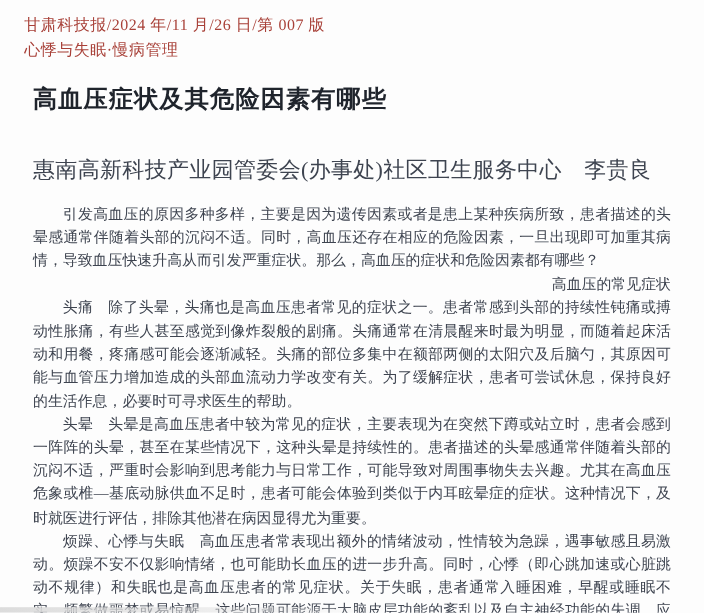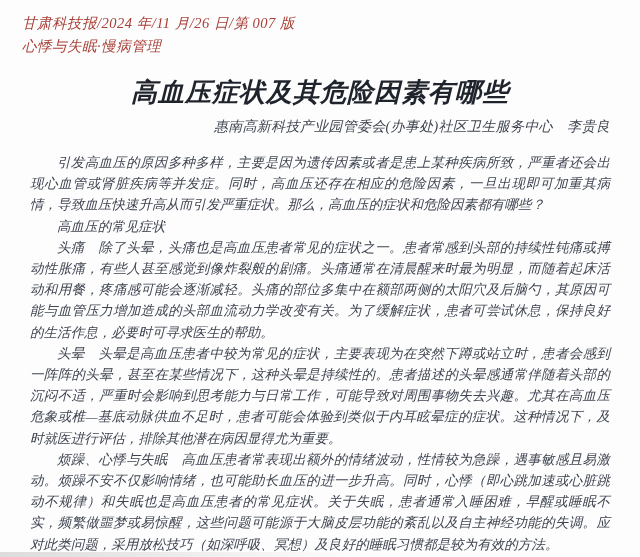--- a/index.html
+++ b/index.html
@@ -14,62 +14,61 @@
     position: relative;
     font-family: "Liberation Serif", serif;
     color: var(--body-color, #3e4450);
   }
   .page {
     position: relative;
     width: 640px;
     height: 557px;
     box-sizing: border-box;
     padding: 12px 30px 0 30px;
-    font-style: italic;
   }
   .masthead {
     margin-left: -8px;
     color: var(--masthead-color, #a84038);
     font-size: 14.5px;
     line-height: 23px;
     letter-spacing: 0.5px;
   }
   .masthead .line {
     white-space: nowrap;
   }
   .article-title {
     margin-top: 17px;
-    text-align: center;
+    text-align: left;
     font-family: "Liberation Sans", sans-serif;
     font-weight: bold;
-    font-size: 26px;
+    font-size: 22px;
     letter-spacing: 1px;
     color: var(--title-color, #1f242c);
   }
   .byline {
-    margin-top: 8px;
-    text-align: right;
-    font-size: 14px;
+    margin-top: 36px;
+    text-align: left;
+    font-size: 20px;
     color: var(--body-color, #3e4450);
     letter-spacing: 0.3px;
   }
   .article-body {
     margin-top: 16px;
   }
   .article-body p {
     margin: 0;
     font-size: 13.5px;
     line-height: 21.2px;
     text-align: justify;
     text-indent: 2em;
     letter-spacing: 0.05px;
     color: var(--body-color, #3e4450);
   }
   .article-body p.subheading {
-    text-align: left;
+    text-align: right;
   }
   .scan-edge-bottom {
     position: absolute;
     left: 0;
     bottom: 0;
     width: 360px;
     height: 5px;
     background: linear-gradient(to right, #dcdcdc, rgba(220,220,220,0));
   }
 </style>
@@ -81,21 +80,21 @@
   <div class="masthead">
     <div class="line">甘肃科技报/2024 年/11 月/26 日/第 007 版</div>
     <div class="line">心悸与失眠·慢病管理</div>
   </div>
 
   <h1 class="article-title" style="margin-bottom:0;">高血压症状及其危险因素有哪些</h1>
 
   <div class="byline">惠南高新科技产业园管委会(办事处)社区卫生服务中心　李贵良</div>
 
   <div class="article-body">
-      <p class="body-para">引发高血压的原因多种多样，主要是因为遗传因素或者是患上某种疾病所致，严重者还会出现心血管或肾脏疾病等并发症。同时，高血压还存在相应的危险因素，一旦出现即可加重其病情，导致血压快速升高从而引发严重症状。那么，高血压的症状和危险因素都有哪些？</p>
+      <p class="body-para">引发高血压的原因多种多样，主要是因为遗传因素或者是患上某种疾病所致，患者描述的头晕感通常伴随着头部的沉闷不适。同时，高血压还存在相应的危险因素，一旦出现即可加重其病情，导致血压快速升高从而引发严重症状。那么，高血压的症状和危险因素都有哪些？</p>
       <p class="subheading">高血压的常见症状</p>
       <p class="body-para">头痛　除了头晕，头痛也是高血压患者常见的症状之一。患者常感到头部的持续性钝痛或搏动性胀痛，有些人甚至感觉到像炸裂般的剧痛。头痛通常在清晨醒来时最为明显，而随着起床活动和用餐，疼痛感可能会逐渐减轻。头痛的部位多集中在额部两侧的太阳穴及后脑勺，其原因可能与血管压力增加造成的头部血流动力学改变有关。为了缓解症状，患者可尝试休息，保持良好的生活作息，必要时可寻求医生的帮助。</p>
       <p class="body-para">头晕　头晕是高血压患者中较为常见的症状，主要表现为在突然下蹲或站立时，患者会感到一阵阵的头晕，甚至在某些情况下，这种头晕是持续性的。患者描述的头晕感通常伴随着头部的沉闷不适，严重时会影响到思考能力与日常工作，可能导致对周围事物失去兴趣。尤其在高血压危象或椎—基底动脉供血不足时，患者可能会体验到类似于内耳眩晕症的症状。这种情况下，及时就医进行评估，排除其他潜在病因显得尤为重要。</p>
       <p class="body-para">烦躁、心悸与失眠　高血压患者常表现出额外的情绪波动，性情较为急躁，遇事敏感且易激动。烦躁不安不仅影响情绪，也可能助长血压的进一步升高。同时，心悸（即心跳加速或心脏跳动不规律）和失眠也是高血压患者的常见症状。关于失眠，患者通常入睡困难，早醒或睡眠不实，频繁做噩梦或易惊醒，这些问题可能源于大脑皮层功能的紊乱以及自主神经功能的失调。应对此类问题，采用放松技巧（如深呼吸、冥想）及良好的睡眠习惯都是较为有效的方法。</p>
     </div>
 
   <div class="scan-edge-bottom"></div>
 
 </div>
 

